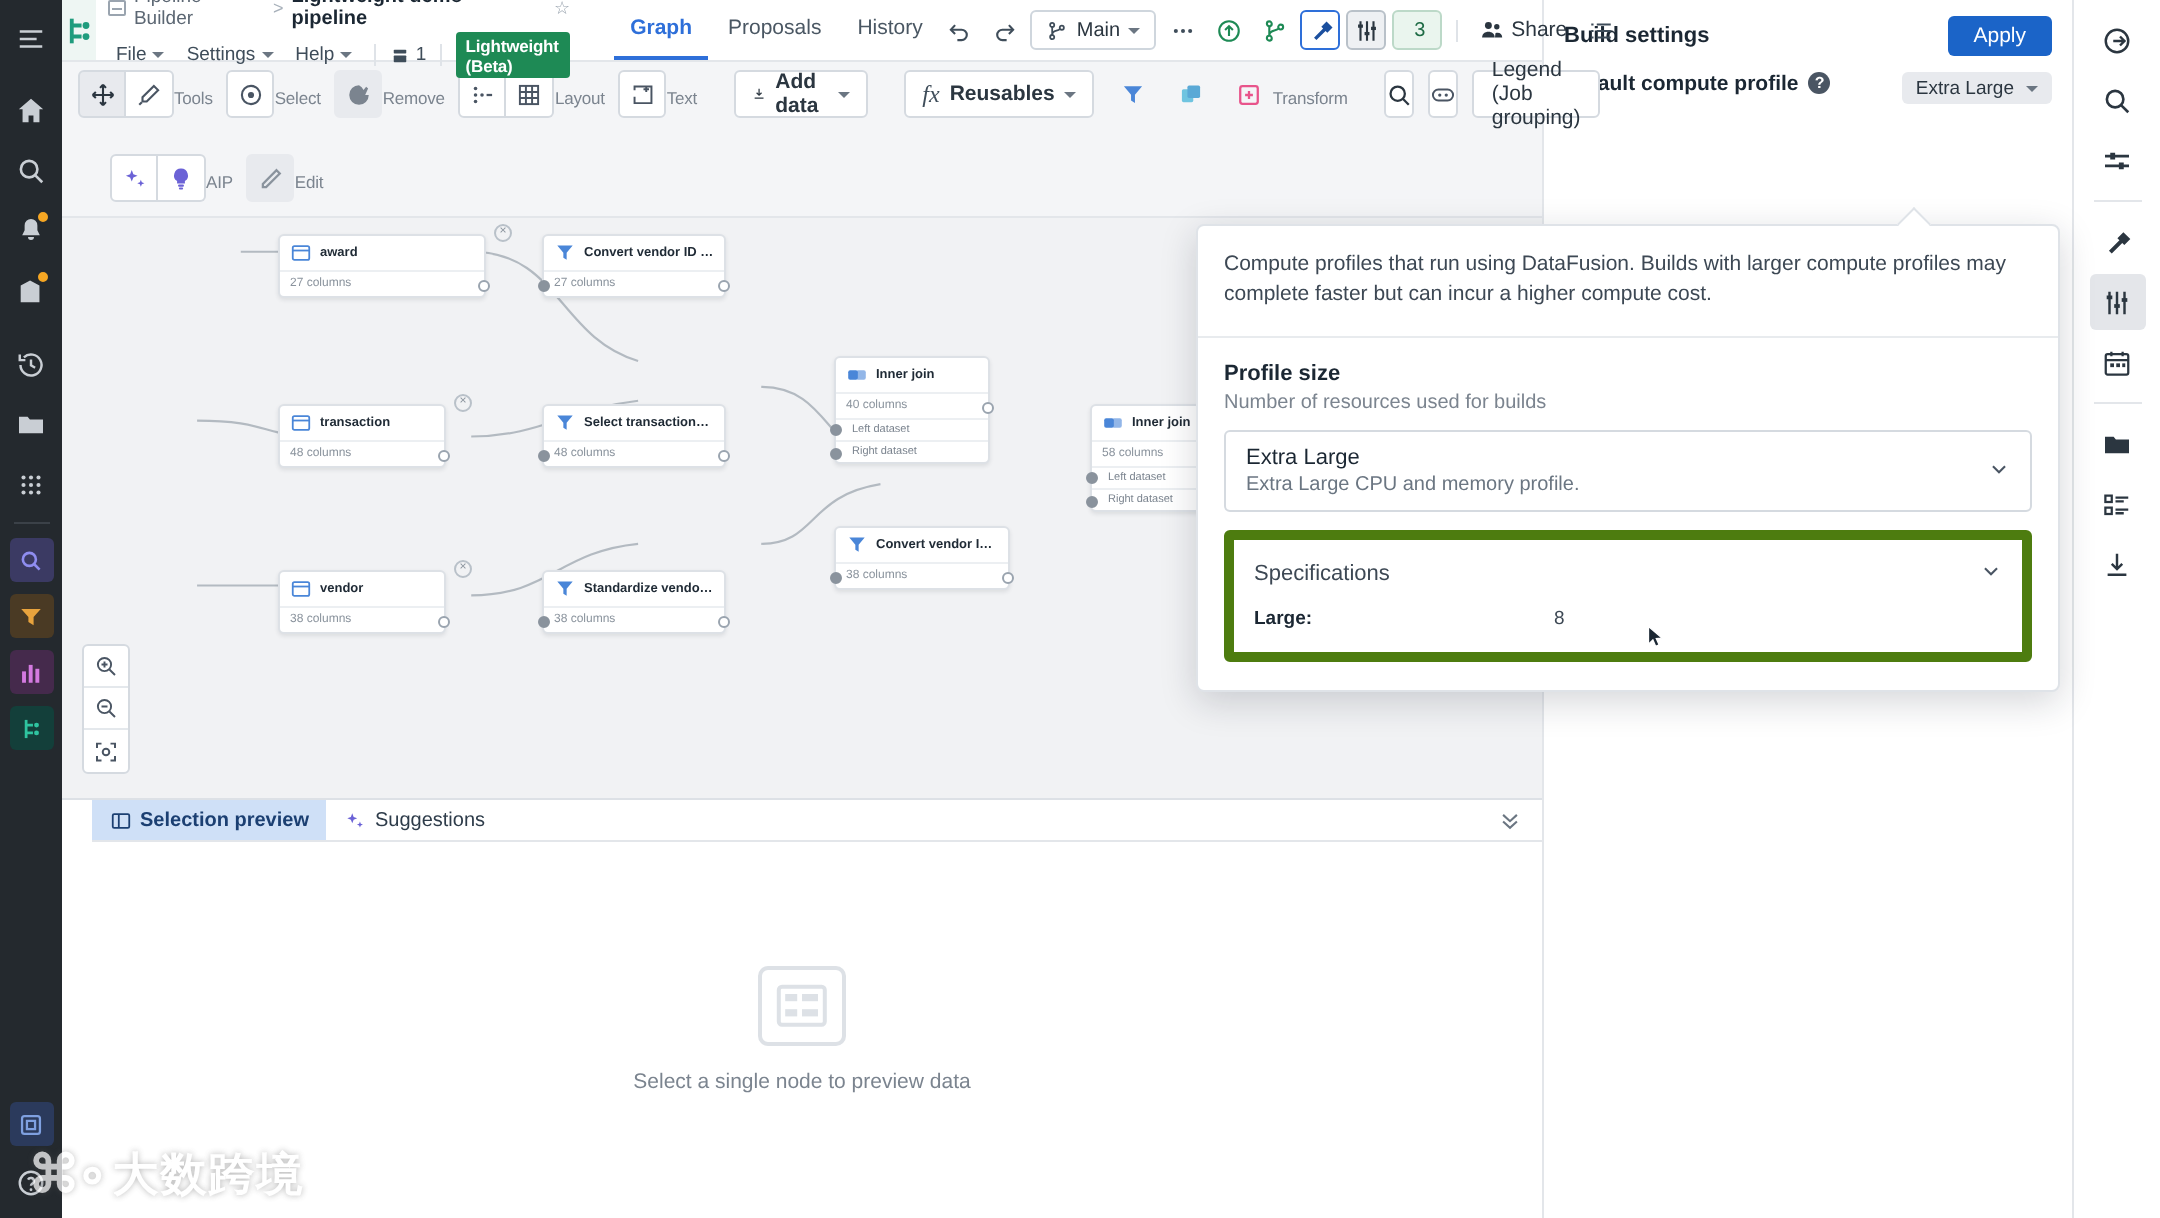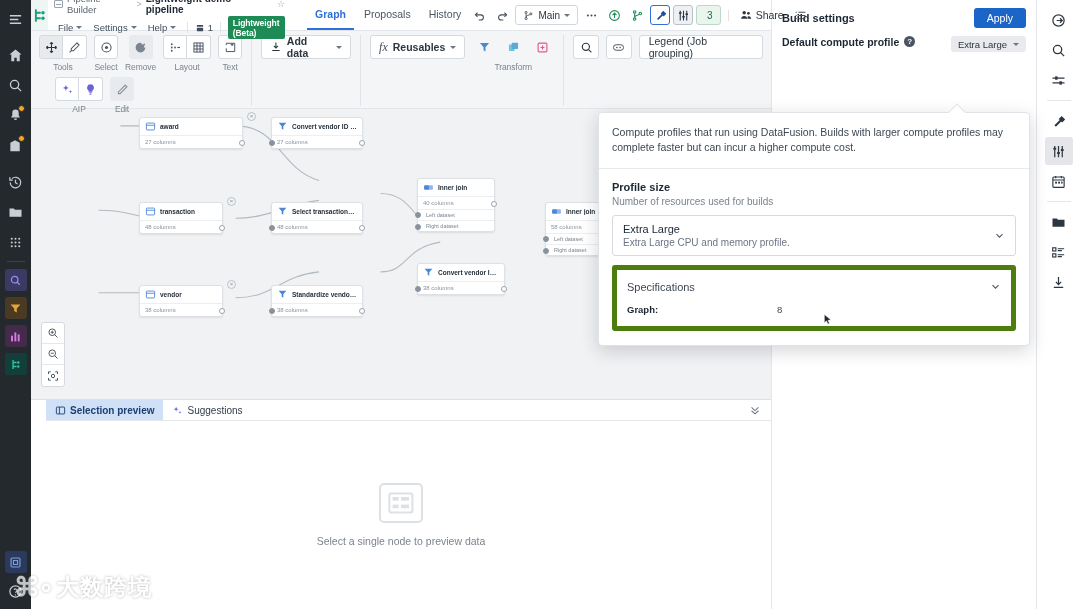--- a/index.html
+++ b/index.html
@@ -75,21 +75,21 @@
   .pill-btn svg { width:11px; height:11px; }
   .check-pill { display:flex; align-items:center; gap:3px; height:20px; padding:0 7px;
                 border:1px solid #bcd9c8; background:#eaf5ee; border-radius:3px;
                 font-size:10px; color:#1e6b45; }
   .share-btn { display:flex; align-items:center; gap:4px; font-size:10.5px; color:#2b3640; padding:0 4px;}
   .share-btn svg { width:12px; height:12px; }
 
   
   .toolbar { background:#f4f5f7; border-bottom:1px solid #e3e6ea; padding:4px 8px 2px 8px;
              display:flex; align-items:flex-start; gap:7px; position:relative; z-index:15; min-height:78px;}
-  .tgroup { display:flex; flex-direction:column; align-items:center; }
+  .tgroup { display:flex; flex-direction:row; align-items:center; }
   .tgroup-row { display:flex; }
   .tbtn { width:24px; height:24px; background:#fff; border:1px solid #d5dae0;
           display:flex; align-items:center; justify-content:center; color:#4a5563; }
   .tbtn svg { width:13px; height:13px; }
   .tbtn.first { border-radius:3px 0 0 3px; }
   .tbtn.last { border-radius:0 3px 3px 0; border-left:none; }
   .tbtn.only { border-radius:3px; }
   .tbtn.sel { background:#e8eaee; }
   .tbtn.flat { background:#e8eaee; border-color:#e8eaee; color:#7b848f; }
   .tlabel { font-size:8.5px; color:#7b848f; margin-top:3px; letter-spacing:-0.1px; }
@@ -916,21 +916,21 @@
       <div class="spec-hd">
         <span class="spec-title">Specifications</span>
         <span class="chev">
           <svg viewBox="0 0 16 16" fill="none" stroke="currentColor" stroke-width="1.5">
               <path d="M3.6 6 8 10.4 12.4 6"></path>
             </svg>
         </span>
       </div>
       <div class="spec-tbl">
         <div class="spec-line">
-          <span class="spec-k">Graph:</span>
+          <span class="spec-k">Large:</span>
           <span class="spec-v">8</span>
         </div>
       </div>
     </div>
   </div>
 </div>
 
 <div class="cursor">
   <svg viewBox="0 0 16 16" fill="#1b2733" stroke="#fff" stroke-width=".8">
       <path d="M4 1.6 4 12.4l2.7-2.6 1.7 3.9 2.1-.9-1.7-3.8 3.7-.3z"></path>

